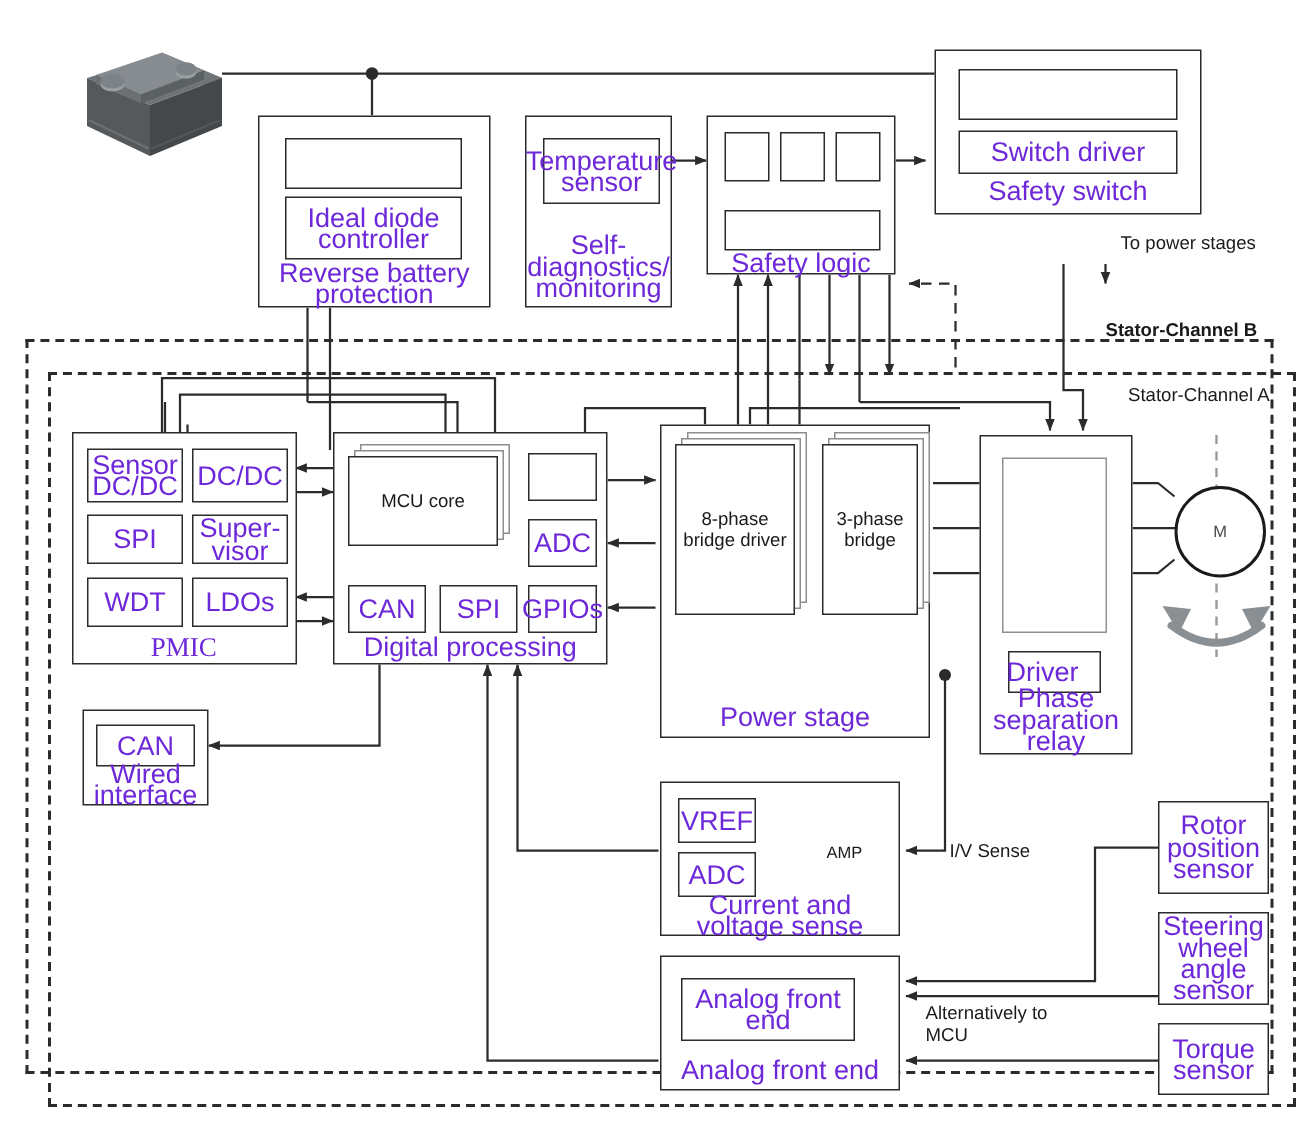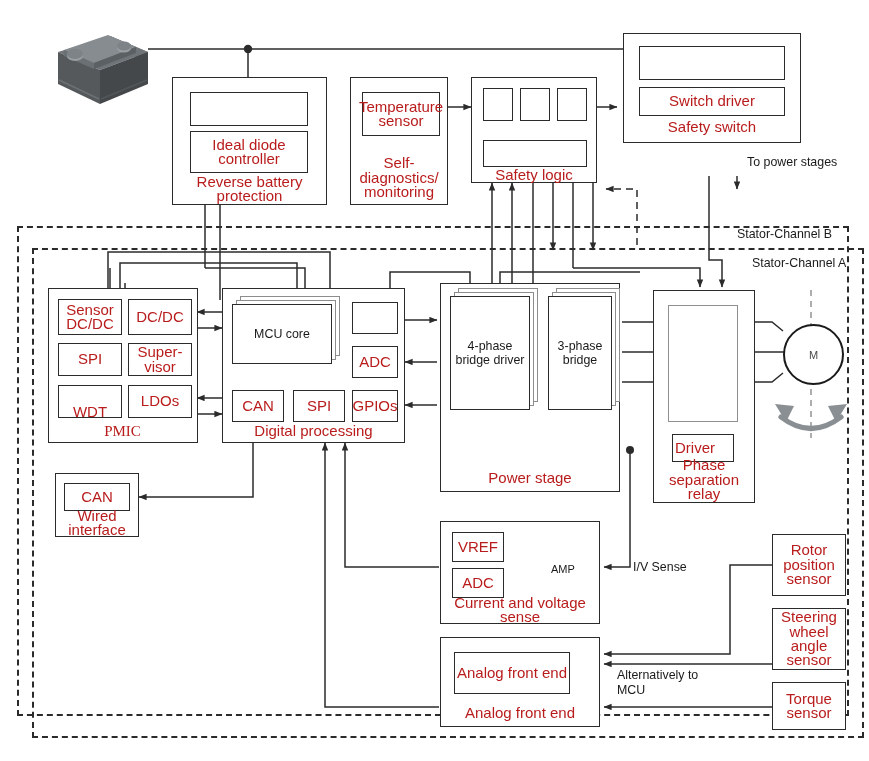--- a/index.html
+++ b/index.html
@@ -24,23 +24,23 @@
     border:1.6px solid #2b2b2b;
     background:#fff;
   }
   .box.thin{border-width:1.3px;}
   .box.gray{border-color:#8f8f8f;}
   .box.outer{border-width:1.8px;}
 
   .lbl{
     position:absolute;
     box-sizing:border-box;
-    font-size:15px;
+    font-size:18px;
     line-height:14.4px;
-    color:#b91c1c;
+    color:#6d28d9;
     text-align:center;
     white-space:pre-line;
   }
   .ctr{
     display:flex;
     align-items:center;
     justify-content:center;
     text-align:center;
   }
   .free{
@@ -254,21 +254,21 @@
         <ellipse cx="76" cy="24" rx="7" ry="4.5" fill="#7d8387"></ellipse>
         <path d="M11,58 L51,77" stroke="#6b7074" stroke-width="1.6" fill="none"></path>
         <path d="M53,77 L99,58" stroke="#53575a" stroke-width="1.6" fill="none"></path>
       </g>
     </svg>
   </div>
 
   <div class="dashframe" style="left:17px;top:226px;width:832px;height:490px;"></div>
   <div class="dashframe" style="left:32px;top:248px;width:832px;height:490px;"></div>
 
-  <div class="free" style="left:737px;top:227px;">Stator-Channel B</div>
+  <div class="free" style="left:737px;top:213px;font-weight:bold;">Stator-Channel B</div>
   <div class="free" style="left:752px;top:256px;">Stator-Channel A</div>
 
   <div class="box outer" style="left:172px;top:77px;width:155px;height:128px;"></div>
   <div class="box thin" style="left:190px;top:92px;width:118px;height:34px;"></div>
   <div class="lbl ctr" style="left:190px;top:92px;width:118px;height:34px;"></div>
   <div class="box thin" style="left:190px;top:131px;width:118px;height:42px;"></div>
   <div class="lbl ctr" style="left:174px;top:178px;width:151px;height:22px;">Reverse battery protection</div>
   <div class="lbl ctr" style="left:190px;top:131px;width:118px;height:42px;">Ideal diode
 controller</div>
 
@@ -300,21 +300,21 @@
   <div class="lbl ctr" style="left:58px;top:299px;width:64px;height:36px;">Sensor
 DC/DC</div>
   <div class="box thin" style="left:128px;top:299px;width:64px;height:36px;"></div>
   <div class="lbl ctr" style="left:128px;top:299px;width:64px;height:36px;">DC/DC</div>
   <div class="box thin" style="left:58px;top:343px;width:64px;height:33px;"></div>
   <div class="lbl ctr" style="left:58px;top:343px;width:64px;height:33px;">SPI</div>
   <div class="box thin" style="left:128px;top:343px;width:64px;height:33px;"></div>
   <div class="lbl ctr" style="left:128px;top:343px;width:64px;height:33px;">Super-
 visor</div>
   <div class="box thin" style="left:58px;top:385px;width:64px;height:33px;"></div>
-  <div class="lbl ctr" style="left:58px;top:396px;width:64px;height:33px;">WDT</div>
+  <div class="lbl ctr" style="left:58px;top:385px;width:64px;height:33px;">WDT</div>
   <div class="box thin" style="left:128px;top:385px;width:64px;height:33px;"></div>
   <div class="lbl ctr" style="left:128px;top:385px;width:64px;height:33px;">LDOs</div>
   <div class="lbl ctr" style="left:50px;top:421px;width:145px;height:20px;font-family:Liberation Serif, serif;">PMIC</div>
 
   <div class="box outer" style="left:222px;top:288px;width:183px;height:155px;"></div>
 
   <div class="stack" style="left:232px;top:296px;width:108px;height:68px;">
     <div class="sh" style="left:8px;top:0;width:100px;height:60px;"></div>
     <div class="sh" style="left:4px;top:4px;width:100px;height:60px;"></div>
     <div class="front" style="left:0;top:8px;width:100px;height:60px;">MCU core</div>
@@ -337,21 +337,21 @@
   <div class="box outer" style="left:55px;top:473px;width:84px;height:64px;"></div>
   <div class="box thin" style="left:64px;top:483px;width:66px;height:28px;"></div>
   <div class="lbl ctr" style="left:64px;top:483px;width:66px;height:28px;">CAN</div>
   <div class="lbl ctr" style="left:57px;top:513px;width:80px;height:20px;">Wired interface</div>
 
   <div class="box outer" style="left:440px;top:283px;width:180px;height:209px;"></div>
 
   <div class="stack" style="left:450px;top:288px;width:88px;height:122px;">
     <div class="sh" style="left:8px;top:0;width:80px;height:114px;"></div>
     <div class="sh" style="left:4px;top:4px;width:80px;height:114px;"></div>
-    <div class="front" style="left:0;top:8px;width:80px;height:114px;">4-phase
+    <div class="front" style="left:0;top:8px;width:80px;height:114px;">8-phase
 bridge driver</div>
   </div>
 
   <div class="stack" style="left:548px;top:288px;width:72px;height:144px;">
     <div class="sh" style="left:8px;top:0;width:64px;height:114px;"></div>
     <div class="sh" style="left:4px;top:4px;width:64px;height:114px;"></div>
     <div class="front" style="left:0;top:8px;width:64px;height:114px;">3-phase
 bridge</div>
   </div>
 

